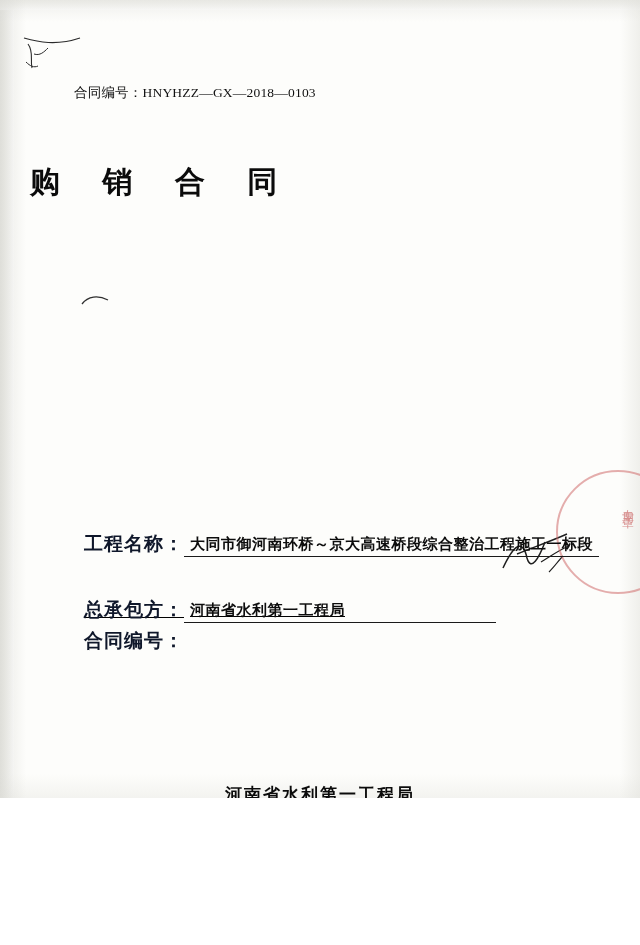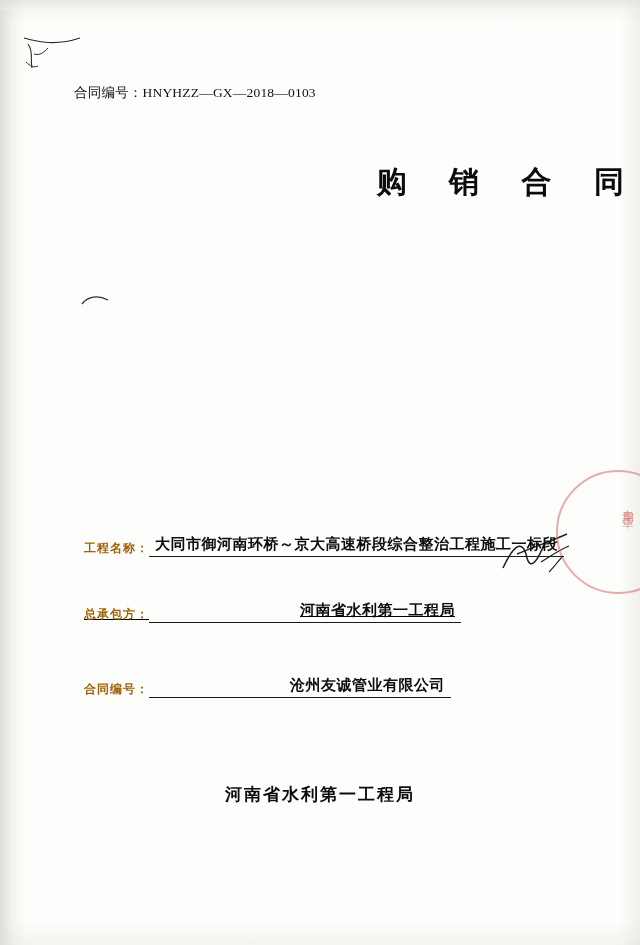--- a/index.html
+++ b/index.html
@@ -6,21 +6,21 @@
     margin: 0;
     padding: 0;
     background: #ffffff;
   }
   body {
     font-family: "Liberation Serif", "DejaVu Serif", serif;
   }
   .page {
     position: relative;
     width: 640px;
-    height: 945px;
+    height: 798px;
     background: #fdfdfb;
     overflow: hidden;
   }
   
   .paper-tone {
     position: absolute;
     inset: 0;
     background:
       linear-gradient(90deg, rgba(215,215,210,0.55) 0px, rgba(255,255,255,0) 26px),
       linear-gradient(180deg, rgba(225,225,220,0.5) 0px, rgba(255,255,255,0) 22px),
@@ -50,51 +50,51 @@
     color: #111;
     letter-spacing: 0.2px;
     white-space: nowrap;
   }
 
   .doc-title {
     position: absolute;
     left: 0;
     right: 0;
     top: 162px;
-    text-align: right;
+    text-align: left;
     font-size: 30px;
     font-weight: bold;
     letter-spacing: 16px;
     color: #0b0b0b;
     font-family: "DejaVu Serif", "Liberation Serif", serif;
     margin-left: 30px;
   }
 
   .field-row {
     position: absolute;
     left: 84px;
     display: flex;
     align-items: flex-end;
     white-space: nowrap;
   }
   .field-label {
-    font-size: 12px;
+    font-size: 19px;
     font-weight: bold;
-    color: #a16207;
+    color: #0f172a;
     font-family: "DejaVu Sans", "Liberation Sans", sans-serif;
     letter-spacing: 1px;
   }
   .field-value {
     font-size: 15px;
     font-weight: bold;
     color: #0d0d0d;
     font-family: "DejaVu Sans", "Liberation Sans", sans-serif;
     border-bottom: 1.4px solid #1a1a1a;
     padding: 0 6px 2px 6px;
-    text-align: right;
+    text-align: left;
     letter-spacing: 0.5px;
     margin-top: 48px;
   }
 
   .row-project { top: 487px; }
   .row-project .field-value { min-width: 395px; }
 
   .row-contractor { top: 553px; text-decoration: underline; }
   .row-contractor .field-value { width: 300px; }
 
@@ -184,17 +184,16 @@
     <span class="field-value">大同市御河南环桥～京大高速桥段综合整治工程施工一标段</span>
   </div>
 
   <div class="field-row row-contractor">
     <span class="field-label">总承包方：</span>
     <span class="field-value">河南省水利第一工程局</span>
   </div>
 
   <div class="field-row row-subcontractor">
     <span class="field-label">合同编号：</span>
-    <span class="field-value">沧州友诚管业有限公司</span>
   </div>
 
   <div class="footer-org">河南省水利第一工程局</div>
 </div>
 
 </body></html>

